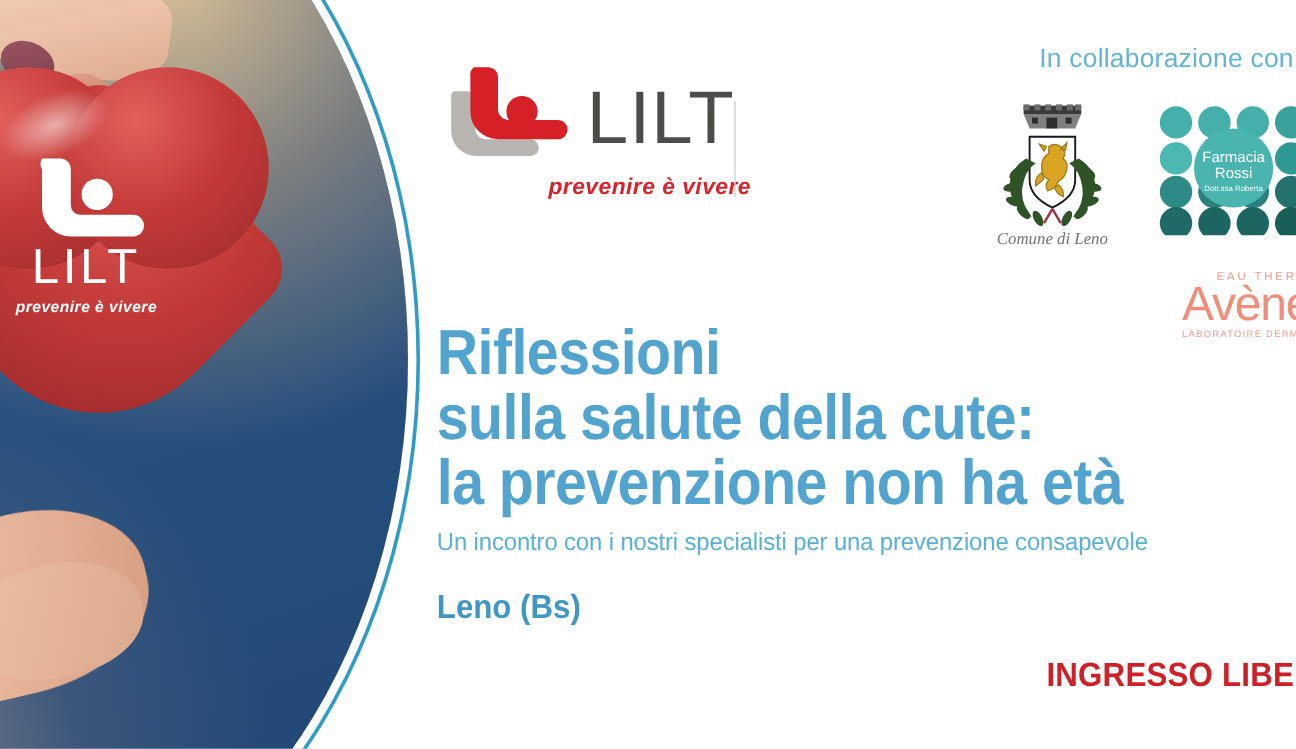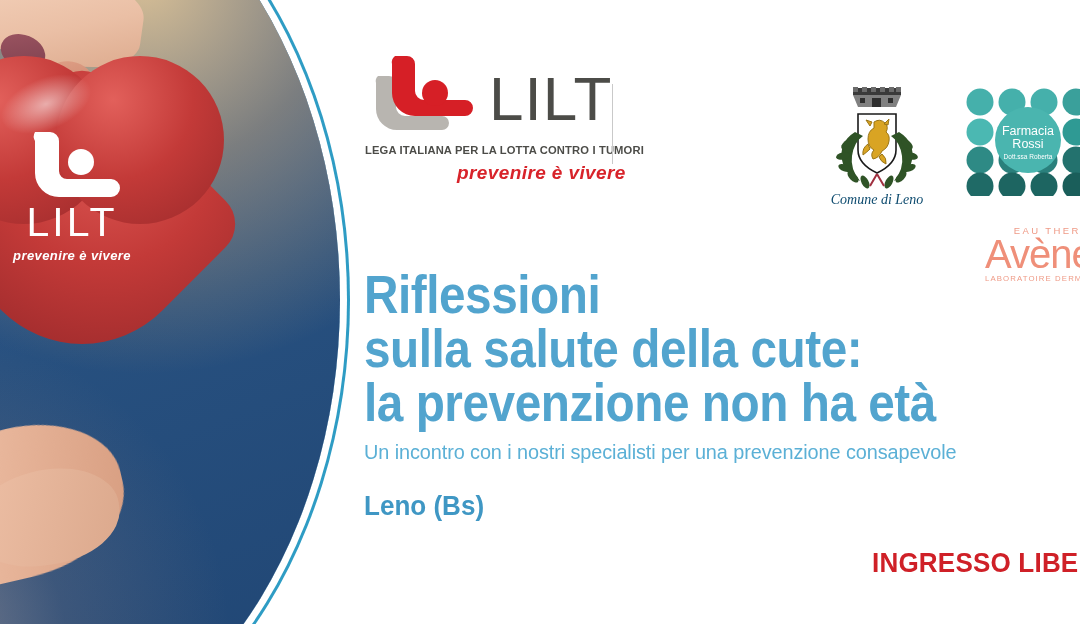--- a/index.html
+++ b/index.html
@@ -129,21 +129,21 @@
 
   
   #collab-label{
     position:absolute;left:866px;top:36px;
     font-size:22px;color:#63b3d6;white-space:nowrap;letter-spacing:.2px;
   }
   #leno-crest{position:absolute;left:818px;top:82px;width:118px;text-align:center;}
   #leno-crest .crest{width:104px;height:108px;margin:0 auto;}
   #leno-crest .caption{
     font-family:"Liberation Serif", serif;font-style:italic;
-    font-size:14px;color:#0c4a6e;margin-top:2px;white-space:nowrap;
+    font-size:14px;color:#737373;margin-top:2px;white-space:nowrap;
   }
   #farmacia{position:absolute;left:964px;top:88px;width:132px;height:108px;}
   #avene{position:absolute;left:985px;top:225px;width:150px;}
   #avene .top{
     font-size:9.5px;letter-spacing:2.4px;color:#ef9a86;text-align:center;
     white-space:nowrap;margin-left:10px;
   }
   #avene .mid{
     font-size:40px;line-height:.92;color:#ef8f79;font-weight:400;
     letter-spacing:-1px;white-space:nowrap;
@@ -220,26 +220,26 @@
     <div id="lilt-row">
       <div id="lilt-mark">
         <svg viewBox="0 0 118 88" width="118" height="88" aria-hidden="true">
           <path d="M13 24 h11 a7 7 0 0 1 7 7 v24 a9 9 0 0 0 9 9 h37 a7 7 0 0 1 0 14 h-45 a21 21 0 0 1 -21 -21 v-26 a7 7 0 0 1 2 -7 z" fill="#b8b5b0"></path>
           <path d="M30 4 h12 a8 8 0 0 1 8 8 v27 a9 9 0 0 0 9 9 h41 a8 8 0 0 1 0 16 h-50 a23 23 0 0 1 -23 -23 v-29 a8 8 0 0 1 3 -8 z" fill="#d61f26"></path>
           <circle cx="70" cy="41" r="13" fill="#d61f26"></circle>
         </svg>
       </div>
       <div id="lilt-word">LILT</div>
     </div>
-    <div id="lilt-sub">LEGA ITALIANA PER LA LOTTA CONTRO I TUMORI</div>
     <div id="lilt-tag">prevenire è vivere</div>
   </div>
 
   <div id="assoc-divider"></div>
 
+  <div id="collab-label">In collaborazione con</div>
 
   <div id="leno-crest">
     <div class="crest">
       <svg viewBox="0 0 104 108" width="104" height="108" aria-hidden="true">
 
         <g>
           <rect x="28" y="6" width="48" height="7" fill="#3a3a3a"></rect>
           <rect x="28" y="5" width="5" height="5" fill="#6b6b6b"></rect>
           <rect x="37" y="5" width="5" height="5" fill="#6b6b6b"></rect>
           <rect x="46" y="5" width="5" height="5" fill="#6b6b6b"></rect>

